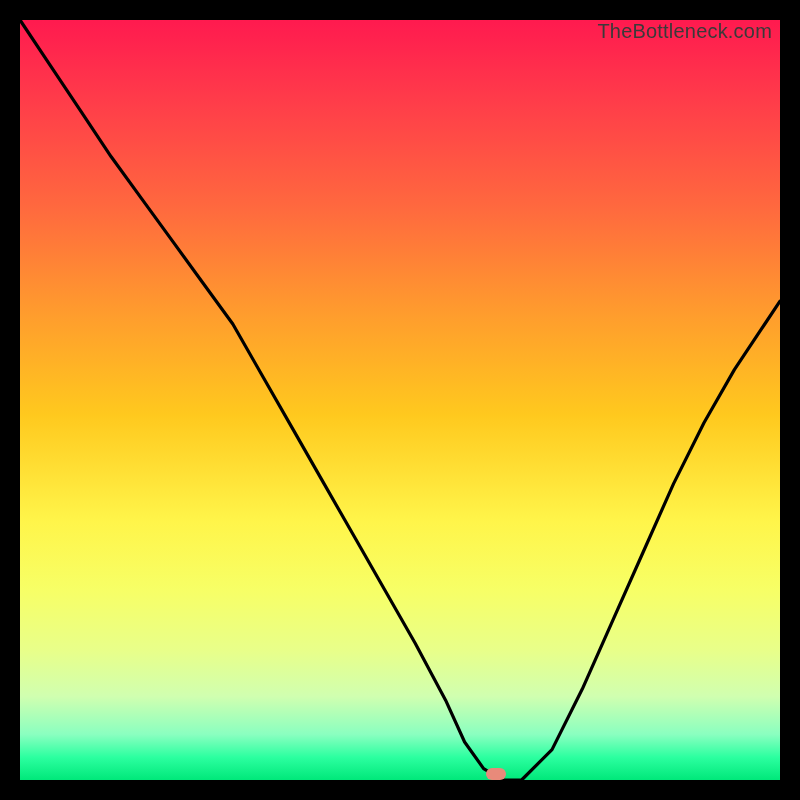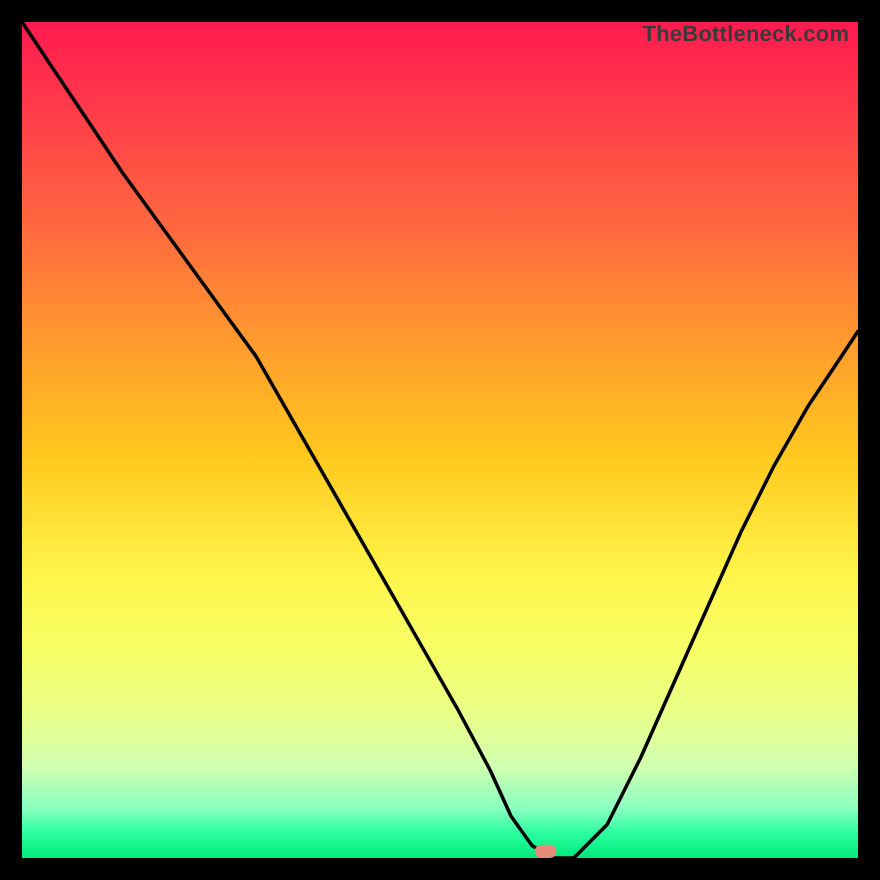--- a/index.html
+++ b/index.html
@@ -39,21 +39,21 @@
       #8affc0 94%,
       #2cffa0 97%,
       #00e87a 100%
     );
   }
   .watermark {
     position: absolute;
     top: 0px;
     right: 8px;
     font-size: 20px;
-    font-weight: 700;
+    font-weight: 400;
     color: #3a3a3a;
     letter-spacing: 0.2px;
     user-select: none;
   }
   svg.curve {
     position: absolute;
     left: 0;
     top: 0;
     width: 760px;
     height: 760px;

